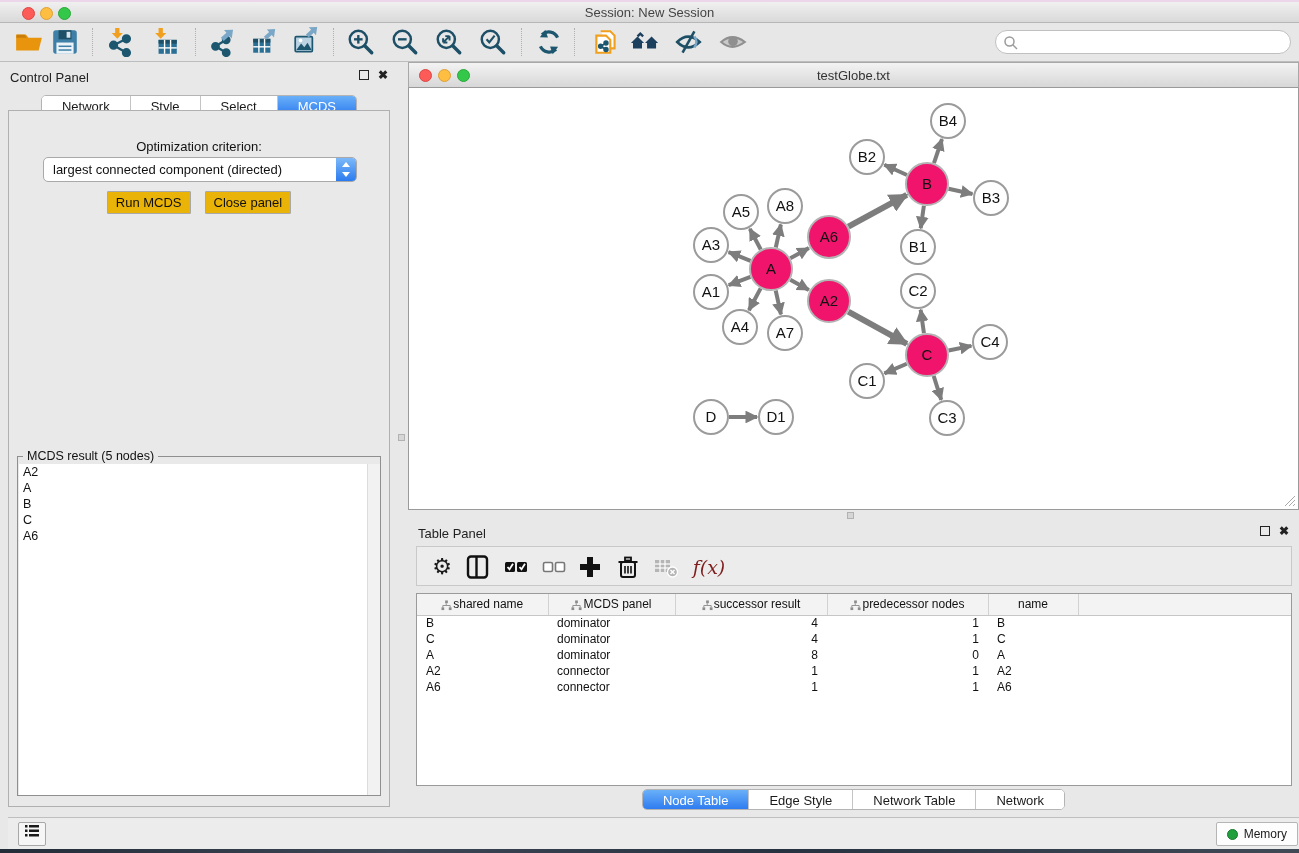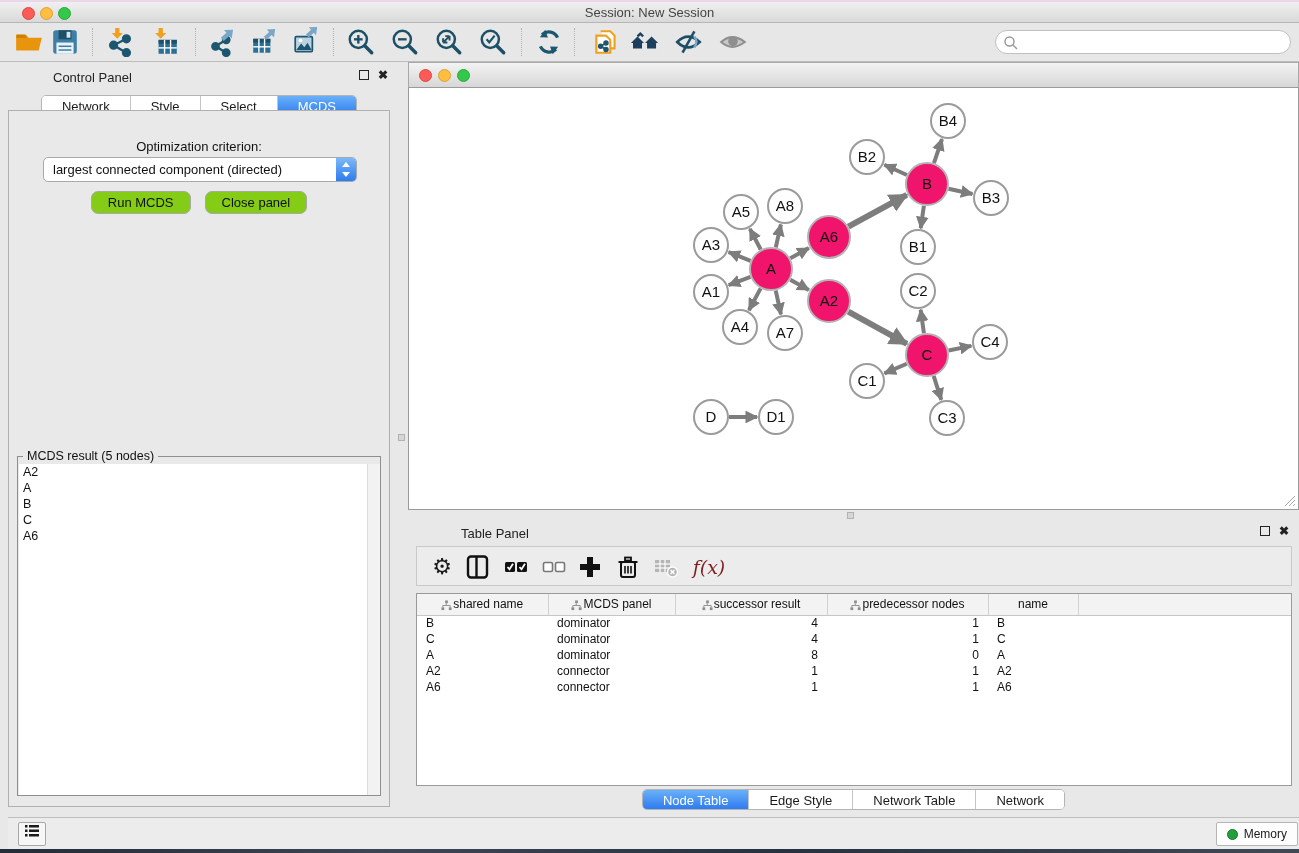--- a/index.html
+++ b/index.html
@@ -23,21 +23,21 @@
   .tb-sep  { position:absolute; top:5px; width:0; height:28px; border-left:1px dotted #b0b0b0; }
   .search-wrap { position:absolute; left:995px; top:7px; width:296px; height:24px; background:#fff;
     border:1px solid #c0c0c0; border-radius:12px; }
   .search-wrap svg { position:absolute; left:7px; top:4px; }
   .search-input { position:absolute; left:26px; top:1px; width:260px; height:20px; border:none; outline:none;
     font-size:12px; background:transparent; font-family:"Liberation Sans",sans-serif; }
 
   
   .control-panel { position:absolute; left:0; top:62px; width:398px; height:755px; background:#e8e8e8; }
   .cp-header { position:absolute; left:0; top:0; width:100%; height:28px; }
-  .panel-title { position:absolute; left:10px; top:8px; font-size:13px; color:#222;margin-left:43px; }
+  .panel-title { position:absolute; left:10px; top:8px; font-size:13px; color:#222; }
   .win-btns { position:absolute; right:10px; top:8px; display:flex; gap:9px; align-items:center; }
   .float-btn { width:10px; height:10px; border:1.5px solid #222; display:inline-block; cursor:pointer; }
   .close-btn { font-size:12px; font-weight:bold; color:#222; cursor:pointer; line-height:10px; }
 
   .cp-tabs { position:absolute; left:0; top:33px; width:100%; display:flex; justify-content:center; }
   .seg { display:flex; border:1px solid #b4b4b4; border-radius:5px; overflow:hidden; background:#fff; height:21px; }
   .seg-tab { padding:2px 20px; font-size:13px; background:#fff; border-right:1px solid #c4c4c4; cursor:pointer; line-height:17px; }
   .seg-tab:last-child { border-right:none; }
   .seg-tab.active { background:linear-gradient(#6ab0f8,#2e7cf0); color:#fff; }
 
@@ -46,22 +46,22 @@
   .opt-label { position:absolute; left:0; width:100%; top:28px; text-align:center; font-size:13px; color:#111; }
   .dropdown { position:absolute; left:34px; top:46px; width:314px; height:25px; background:#fff;
     border:1px solid #a9a9a9; border-radius:5px; cursor:pointer; }
   .dropdown .dd-text { position:absolute; left:9px; top:4px; font-size:13px; color:#111; }
   .dd-stepper { position:absolute; right:0px; top:0px; width:20px; height:23px; border-radius:0 4px 4px 0;
     background:linear-gradient(#7cb9f9,#2c7bef); }
   .dd-stepper .up, .dd-stepper .dn { position:absolute; left:6px; width:0; height:0; border-left:4px solid transparent; border-right:4px solid transparent; }
   .dd-stepper .up { top:4px;  border-bottom:5px solid #fff; }
   .dd-stepper .dn { bottom:4px; border-top:5px solid #fff; }
   .cp-buttons { position:absolute; left:0; top:80px; width:100%; display:flex; justify-content:center; gap:14px; }
-  .push-btn { background:#84cc16; border:1px solid #a9a9a9; border-radius:7px; font-size:13px;
-    padding:3px 16px; cursor:pointer; font-family:"Liberation Sans",sans-serif; color:#111; }
+  .push-btn { background:#eab308; border:1px solid #a9a9a9; border-radius:1px; font-size:13px;
+    padding:3px 8px; cursor:pointer; font-family:"Liberation Sans",sans-serif; color:#111; }
 
   .groupbox { position:absolute; left:8px; top:345px; width:364px; height:340px; border:1px solid #8f8f8f; }
   .groupbox-title { position:absolute; left:5px; top:-8px; background:#e9e9e9; padding:0 4px; font-size:12.5px; color:#111; }
   .mcds-list { position:absolute; left:1px; top:7px; width:361px; height:331px; background:#fff; overflow:hidden; }
   .mcds-scrollbar { position:absolute; right:0; top:0; width:13px; height:100%; background:#f2f2f2; border-left:1px solid #dcdcdc; cursor:pointer; }
   .mcds-item { font-size:12.5px; line-height:16px; padding-left:4px; color:#111; }
 
   
   .net-window { position:absolute; left:408px; top:62px; width:891px; height:448px; }
   .net-titlebar { position:absolute; left:0; top:0; width:100%; height:26px;
@@ -297,20 +297,21 @@
   </div>
 </div>
 
 <div class="splitter-dot" style="left:398px; top:434px;"></div>
 
 <div class="net-window">
   <div class="net-titlebar">
     <span class="traffic nt-red"></span>
     <span class="traffic nt-yellow"></span>
     <span class="traffic nt-green"></span>
+    <div class="net-title">testGlobe.txt</div>
   </div>
   <div class="net-canvas">
     <svg width="889" height="420">
       <defs>
         <marker id="arrow" viewBox="0 0 10 10" refX="9" refY="5" markerWidth="3.2" markerHeight="3.2" orient="auto" markerUnits="strokeWidth">
           <path d="M0 0 L10 5 L0 10 z" fill="#7d7d7d"></path>
         </marker>
       </defs>
       <g id="graph-edges">
           <line x1="351.7535784776823" y1="161.53179910759638" x2="340.8491822238198" y2="140.81344622525768" stroke="#7d7d7d" stroke-width="4" marker-end="url(#arrow)"></line>

